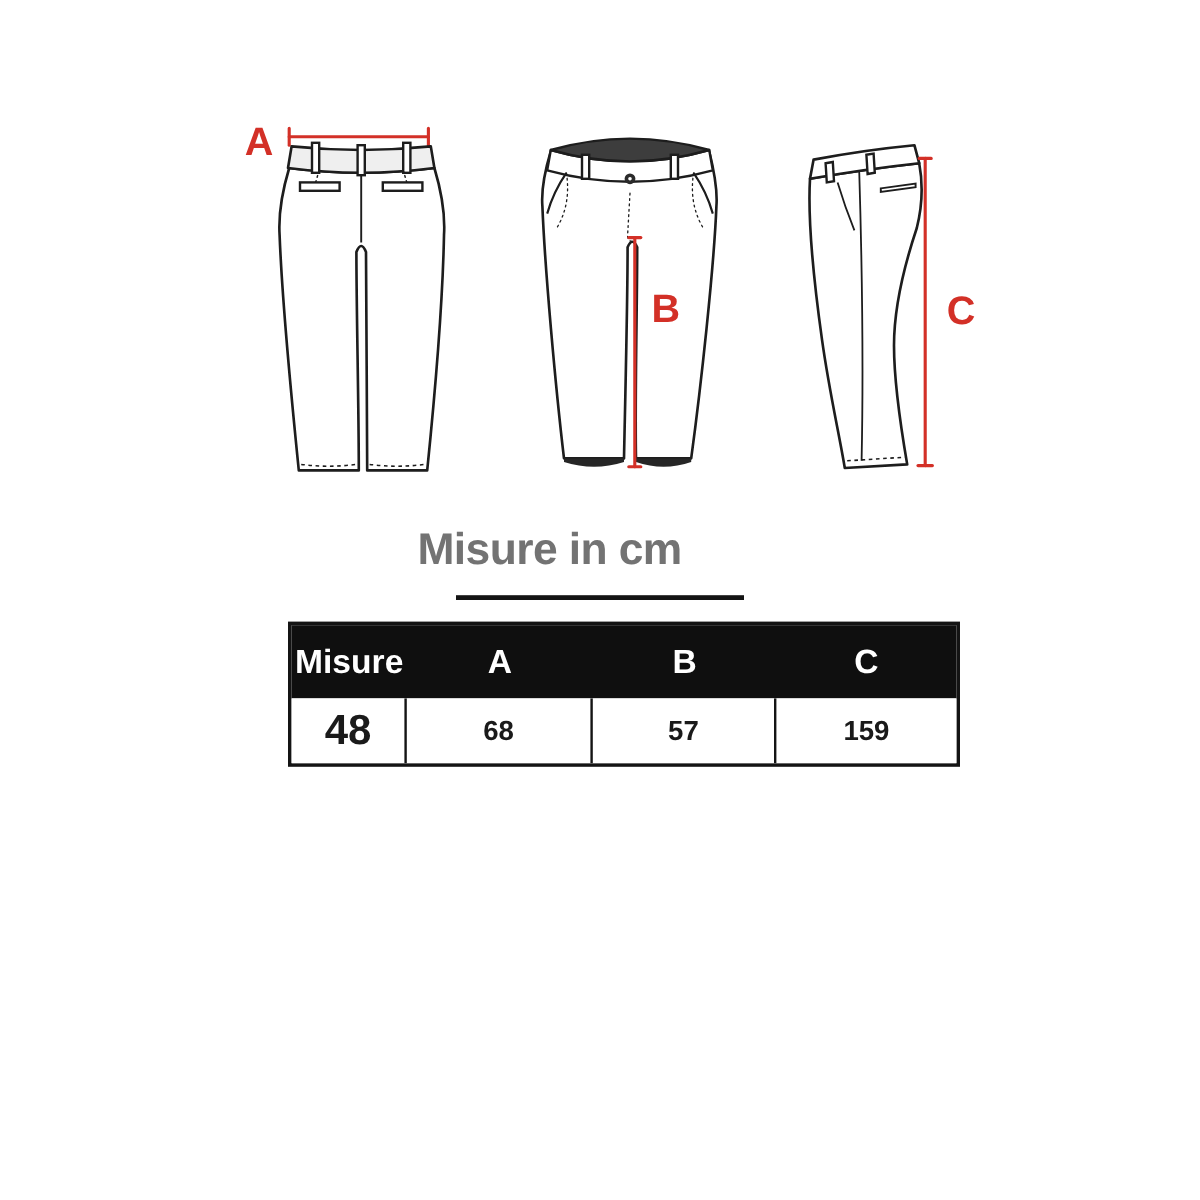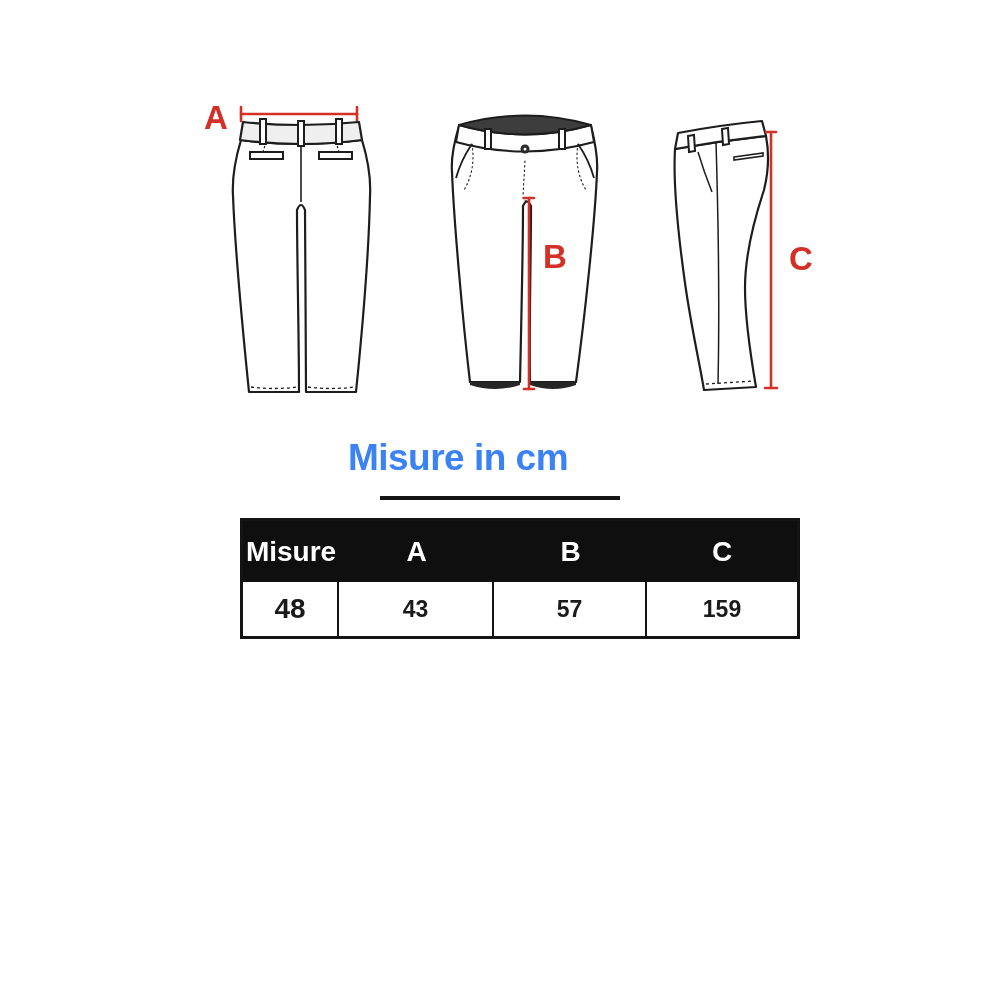--- a/index.html
+++ b/index.html
@@ -7,42 +7,42 @@
     position:relative;width:1000px;height:1000px;background:#ffffff;
     font-family:"Liberation Sans","DejaVu Sans",sans-serif;overflow:hidden;
   }
   .sketch{position:absolute;}
   .measure-label{
     position:absolute;color:#d33027;font-weight:800;font-size:33px;
     line-height:1;letter-spacing:0;
   }
   .chart-title{
     position:absolute;top:437px;left:0;width:916px;text-align:center;
-    font-size:37px;font-weight:800;color:#3b82f6;letter-spacing:-0.5px;
+    font-size:37px;font-weight:800;color:#737373;letter-spacing:-0.5px;
   }
   .title-underline{
     position:absolute;top:496px;left:380px;width:240px;height:4px;background:#141414;
   }
   .size-table{
     position:absolute;top:518px;left:240px;width:560px;
     border:3px solid #141414;box-sizing:border-box;background:#ffffff;
   }
   .t-row{display:grid;grid-template-columns:96px 155px 153px 150px;}
   .t-head{background:#0f0f0f;height:61px;}
   .t-head .t-cell{
     color:#ffffff;font-weight:800;font-size:28px;display:flex;
     align-items:center;justify-content:center;
   }
   .t-body{height:54px;background:#ffffff;}
   .t-body .t-cell{
     color:#1a1a1a;font-weight:700;font-size:23px;display:flex;
     align-items:center;justify-content:center;box-sizing:border-box;
   }
   .t-body .t-cell:not(:last-child){border-right:2px solid #141414;}
-  .t-body .t-cell.size-col{font-size:28px;font-weight:800;}
+  .t-body .t-cell.size-col{font-size:35px;font-weight:800;}
 </style>
 </head>
 <body>
 
 <div class="canvas">
 
   <svg class="sketch" style="left:227px;top:98px" width="148" height="302" viewBox="0 0 148 302">
 
     <g stroke="#d33027" stroke-width="2.6" stroke-linecap="round">
       <line x1="14" y1="16" x2="130" y2="16"></line>
@@ -147,19 +147,19 @@
 
   <div class="size-table">
     <div class="t-row t-head">
       <div class="t-cell">Misure</div>
       <div class="t-cell">A</div>
       <div class="t-cell">B</div>
       <div class="t-cell">C</div>
     </div>
     <div class="t-row t-body">
       <div class="t-cell size-col">48</div>
-      <div class="t-cell">43</div>
+      <div class="t-cell">68</div>
       <div class="t-cell">57</div>
       <div class="t-cell">159</div>
     </div>
   </div>
 
 </div>
 
 </body></html>

